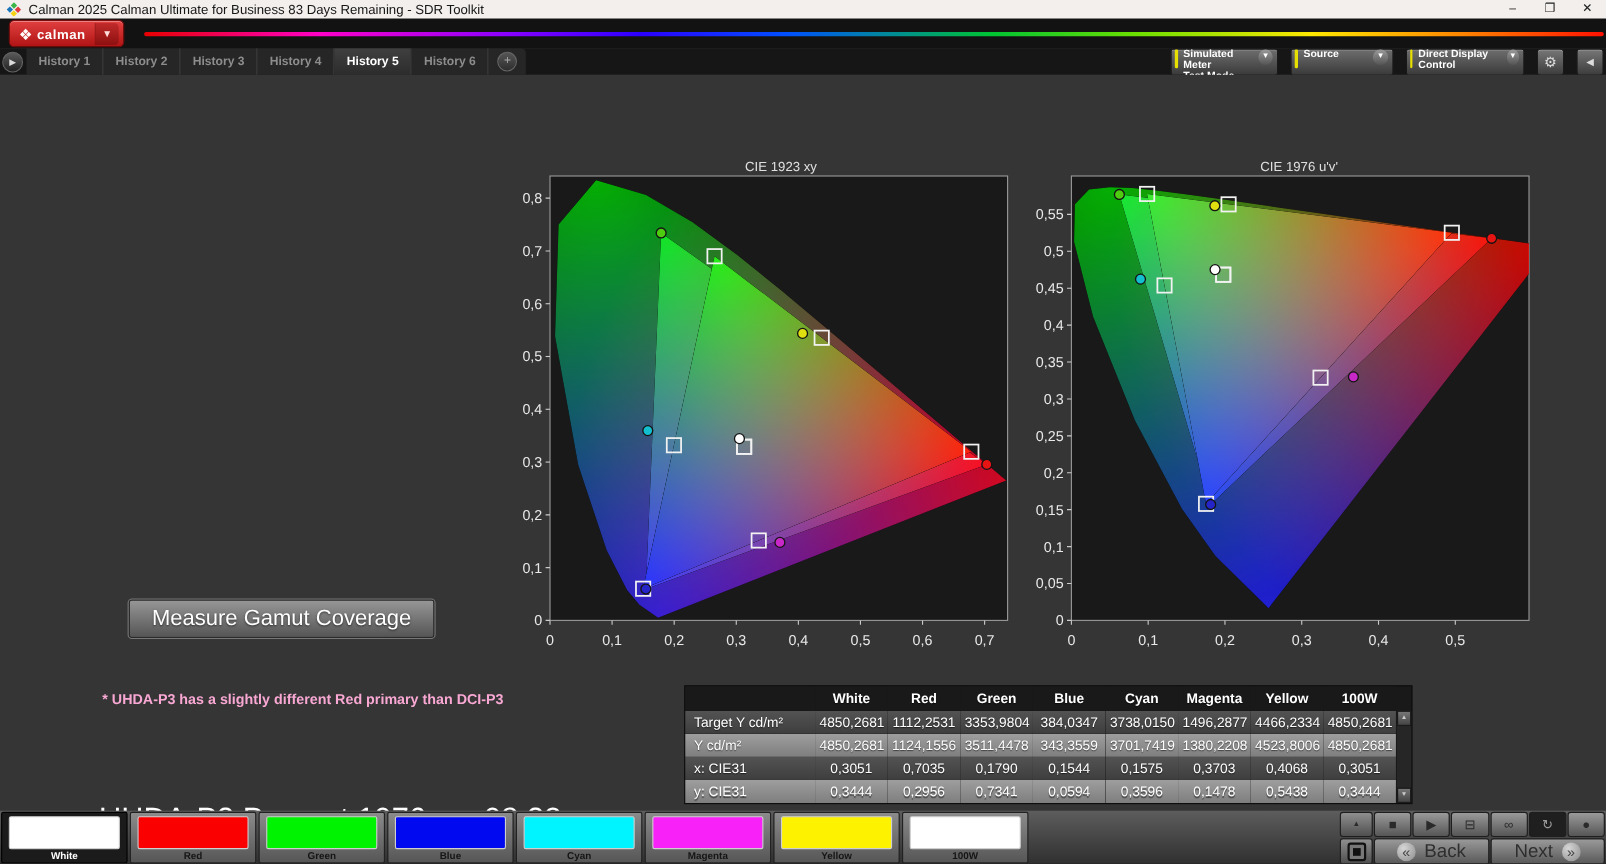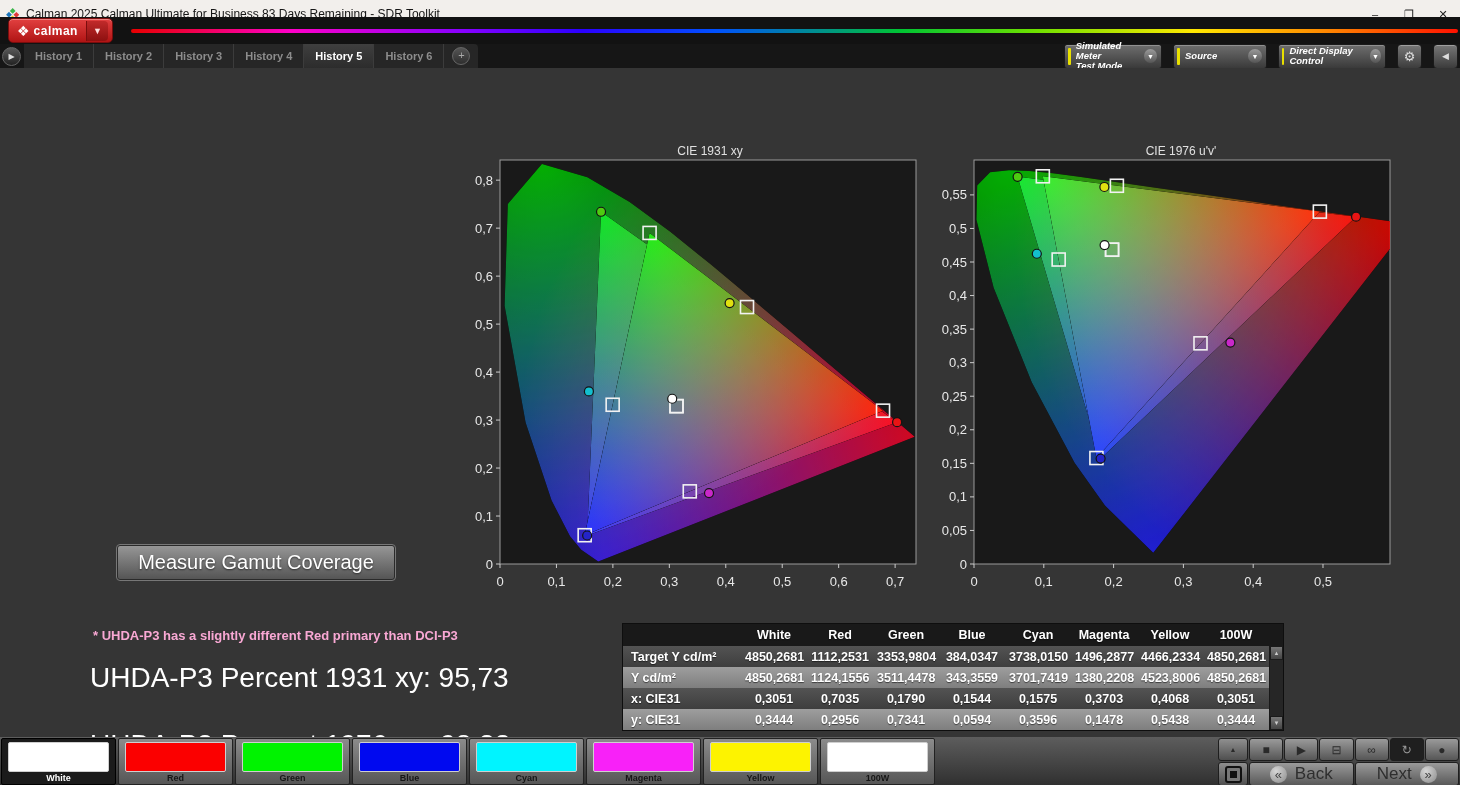--- a/index.html
+++ b/index.html
@@ -1,19 +1,19 @@
 <!DOCTYPE html>
 <html><head>
 <meta charset="utf-8">
 <style>
   html,body{margin:0;padding:0;background:#202020;}
   #app{position:relative;width:1460px;height:785px;background:#353535;overflow:hidden;
        font-family:"Liberation Sans",sans-serif;-webkit-font-smoothing:antialiased;}
   
-  #titlebar{position:absolute;left:0;top:0;width:1460px;height:28px;background:#f2efec;
+  #titlebar{position:absolute;left:0;top:0;width:1460px;height:17px;background:#f2efec;
             display:flex;align-items:center;font-size:12px;color:#161616;}
   #titlebar .appicon{width:13px;height:13px;margin:0 7px 0 6px;flex:0 0 auto;}
   #titlebar .win-controls{margin-left:auto;display:flex;align-items:center;}
   #titlebar .win-btn{width:34px;text-align:center;font-size:11px;color:#222;cursor:default;line-height:17px;}
   
   #logostrip{position:absolute;left:0;top:17px;width:1460px;height:27px;background:#121212;
              display:flex;align-items:center;}
   .calman-btn{margin-left:8px;height:23px;border-radius:5px;display:flex;align-items:center;
               background:linear-gradient(#e24040,#b01414);border:1px solid #7a0d0d;
               box-shadow:inset 0 1px 0 rgba(255,255,255,.35);padding:0 4px 0 8px;}
@@ -32,22 +32,22 @@
             font-size:8px;display:flex;align-items:center;justify-content:center;}
   #tabs{display:flex;align-items:stretch;height:24px;background:#262626;border-radius:0 4px 0 0;}
   .tab{padding:0 11px;font-size:11px;font-weight:bold;color:#8d8d8d;display:flex;align-items:center;
        border-right:1px solid #3c3c3c;cursor:default;}
   .tab.active{color:#fff;background:linear-gradient(#3f3f3f,#2c2c2c);}
   .add-tab{width:16px;height:16px;border-radius:50%;background:linear-gradient(#555,#2e2e2e);
        border:1px solid #666;color:#aaa;font-size:11px;line-height:14px;text-align:center;
        align-self:center;margin:0 8px;}
   .toolbar-right{margin-left:auto;display:flex;align-items:center;gap:11px;padding-right:2px;}
   .dropdown{height:23px;min-width:92px;border-radius:3px;border:1px solid #1a1a1a;
-       background:linear-gradient(#6e6e6e,#3a3a3a);display:flex;align-items:center;
-       box-shadow:inset 0 1px 0 rgba(255,255,255,.25);font-style:italic;}
+       background:linear-gradient(#6e6e6e,#3a3a3a);display:flex;
+       box-shadow:inset 0 1px 0 rgba(255,255,255,.25);}
   .dropdown .stripe{width:3px;height:17px;background:#e8e000;margin:0 5px 0 3px;border-radius:1px;}
   .dropdown .dd-label{color:#fff;font-size:9.5px;line-height:10px;font-weight:bold;}
   .dropdown .dd-chev{margin-left:auto;margin-right:4px;width:14px;height:14px;border-radius:50%;
        background:linear-gradient(#9a9a9a,#555);color:#fff;font-size:7px;display:flex;
        align-items:center;justify-content:center;}
   .sq-btn{width:23px;height:23px;border-radius:4px;background:linear-gradient(#777,#3c3c3c);
        border:1px solid #1a1a1a;color:#ddd;display:flex;align-items:center;justify-content:center;
        font-size:13px;box-shadow:inset 0 1px 0 rgba(255,255,255,.3);}
   
   #main{position:absolute;left:0;top:68px;width:1460px;height:669px;background:#353535;}
@@ -62,21 +62,21 @@
   #footnote{position:absolute;left:93px;top:560px;font-size:13px;font-weight:bold;color:#f9a8d4;}
   .percent-line{position:absolute;left:90px;font-size:28px;color:#fff;}
   #percent-1931{top:594px;} #percent-1976{top:661px;}
   
   #table-wrap{position:absolute;left:622px;top:555px;width:660px;background:#191919;
        border:1px solid #0e0e0e;}
   #gamut-table{border-collapse:collapse;table-layout:fixed;width:646px;}
   #gamut-table th,#gamut-table td{height:21px;padding:0 4px;font-size:12.5px;color:#fff;
        white-space:nowrap;overflow:hidden;text-shadow:0 1px 1px rgba(0,0,0,.55);}
   #gamut-table thead th{background:#191919;font-weight:bold;text-align:center;height:22px;}
-  #gamut-table td{text-align:center;font-weight:bold;}
+  #gamut-table td{text-align:center;font-weight:normal;}
   #gamut-table td.rowlabel{text-align:left;padding-left:8px;}
   #gamut-table tr.odd td{background:linear-gradient(#535353,#3e3e3e);}
   #gamut-table tr.even td{background:linear-gradient(#9e9e9e,#7e7e7e);}
   #table-scrollbar{position:absolute;right:0;top:22px;bottom:0;width:13px;background:#262626;
        display:flex;flex-direction:column;}
   .scroll-arrow{height:12px;background:linear-gradient(#777,#444);color:#ccc;font-size:6px;
        text-align:center;line-height:12px;border:1px solid #1a1a1a;}
   #table-scrollbar .track{flex:1;}
   
   #bottombar{position:absolute;left:0;top:737px;width:1460px;height:48px;
@@ -174,21 +174,21 @@
         <span>⚙</span>
       </div>
       <div class="sq-btn">
         <span style="font-size:9px">◀</span>
       </div>
     </div>
   </div>
 
   <div id="main">
 
-    <div class="chart-title" id="chart1-title">CIE 1931 xy</div>
+    <div class="chart-title" id="chart1-title">CIE 1923 xy</div>
     <svg id="chart1-svg" width="460" height="436">
         <defs>
           <clipPath id="chart1-svg-clip">
             <rect x="40" y="4" width="416" height="404"></rect>
           </clipPath>
           <radialGradient id="chart1-svg-lr" gradientUnits="userSpaceOnUse" cx="454.70176390773406" cy="280.70641330166274" r="395.2">
             <stop offset="0%" stop-color="#ff0000"></stop>
             <stop offset="100%" stop-color="#000000"></stop>
           </radialGradient>
           <radialGradient id="chart1-svg-lg" gradientUnits="userSpaceOnUse" cx="81.93867028493895" cy="7.934441805225674" r="395.2">
@@ -402,21 +402,20 @@
         <circle cx="422.0778523489933" cy="60.640531561461785" r="4.5" fill="#e81414" stroke="#141414" stroke-width="1.2"></circle>
         <circle cx="83.6241610738255" cy="20.777408637873748" r="4.5" fill="#4ecc10" stroke="#141414" stroke-width="1.2"></circle>
         <circle cx="166.61476510067115" cy="302.57076411960134" r="4.5" fill="#2424c8" stroke="#141414" stroke-width="1.2"></circle>
         <circle cx="102.81879194630872" cy="97.75215946843855" r="4.5" fill="#13bfce" stroke="#141414" stroke-width="1.2"></circle>
         <circle cx="296.3704697986577" cy="186.6053156146179" r="4.5" fill="#c928c9" stroke="#141414" stroke-width="1.2"></circle>
         <circle cx="170.38389261744967" cy="30.978073089701013" r="4.5" fill="#e0e010" stroke="#141414" stroke-width="1.2"></circle>
       </svg>
 
     <button id="measure-btn">Measure Gamut Coverage</button>
     <div id="footnote">* UHDA-P3 has a slightly different Red primary than DCI-P3</div>
-    <div class="percent-line" id="percent-1931">UHDA-P3 Percent 1931 xy: 95,73</div>
     <div class="percent-line" id="percent-1976">UHDA-P3 Percent 1976 uv: 98,32</div>
 
     <div id="table-wrap">
       <table id="gamut-table">
           <colgroup>
             <col style="width: 118px;">
             <col style="width: 66px;">
             <col style="width: 66px;">
             <col style="width: 66px;">
             <col style="width: 66px;">

